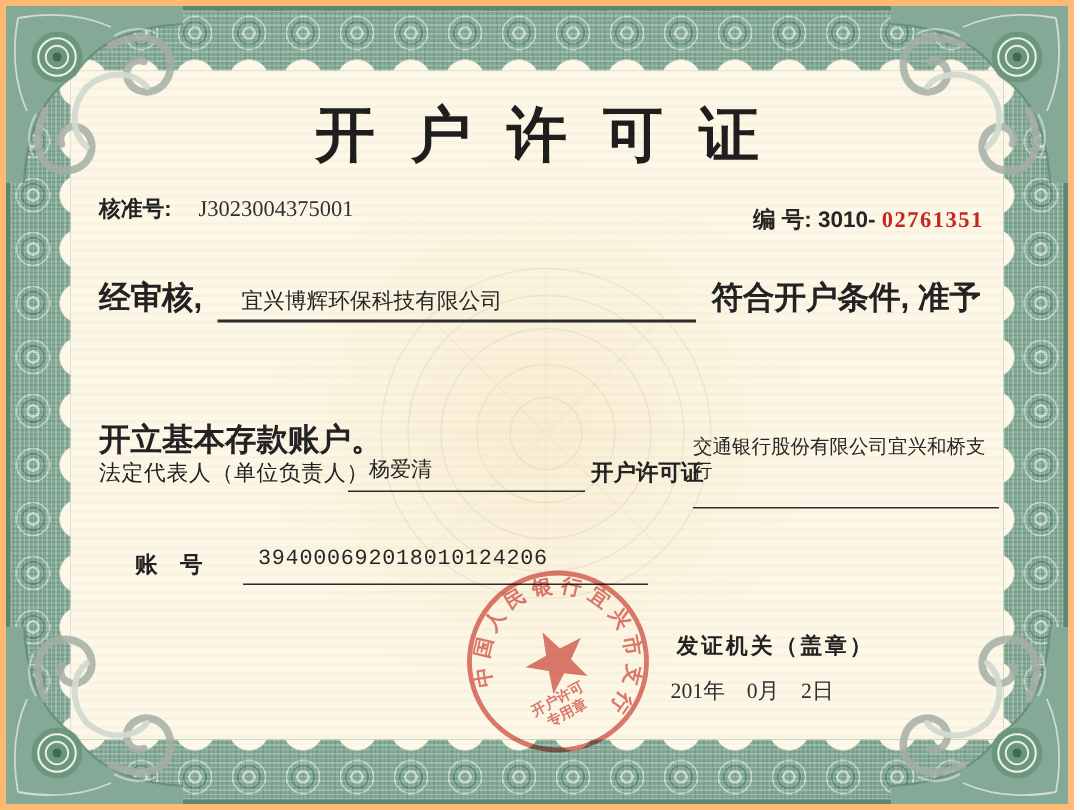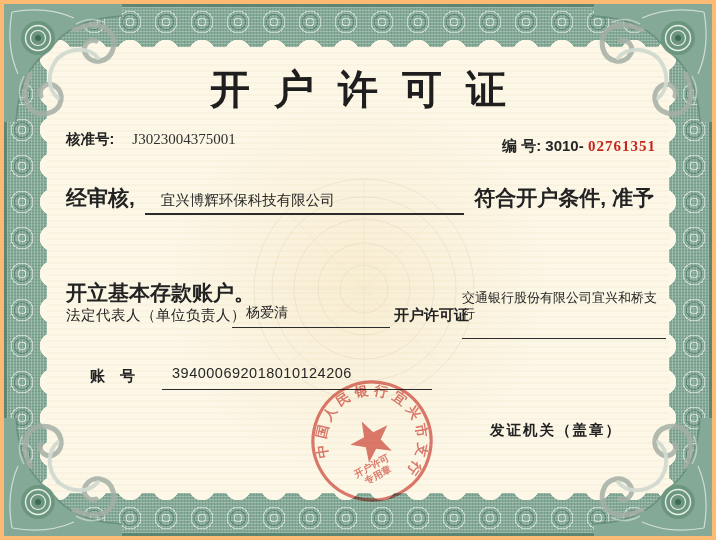--- a/index.html
+++ b/index.html
@@ -71,23 +71,23 @@
   .rep-label{left:62px;top:302px;font-size:14.5px;font-weight:400;letter-spacing:.5px;}
   .rep-line{position:absolute;left:228px;top:300px;width:144px;height:23px;z-index:5;
             border-bottom:1.5px solid #2c2c2c;font-family:Liberation Sans, sans-serif;
             font-size:14px;padding-left:14px;white-space:pre;}
   .bank-label{left:390px;top:302px;font-size:15px;font-weight:700;}
   .bank-line{position:absolute;left:458px;top:286px;width:204px;z-index:5;
              border-bottom:1.5px solid #2c2c2c;font-family:"Liberation Serif",serif;
              font-size:13px;line-height:16px;padding-bottom:16px;}
   .acct-label{left:62px;top:363px;font-size:15px;font-weight:700;margin-left:24px;}
   .acct-line{position:absolute;left:158px;top:361px;width:260px;height:24px;z-index:5;
-             border-bottom:1.5px solid #2c2c2c;font-family:Liberation Sans, sans-serif;
+             border-bottom:1.5px solid #2c2c2c;font-family:Liberation Mono, monospace;
              font-size:14.5px;padding-left:10px;letter-spacing:.5px;white-space:pre;}
-  .issuer{left:447px;top:417px;font-size:14.5px;font-weight:700;letter-spacing:2px;margin-left:39px;}
+  .issuer{left:447px;top:417px;font-size:14.5px;font-weight:700;letter-spacing:2px;}
   .date{left:443px;top:447px;font-size:14.5px;font-family:"Liberation Serif",serif;color:#2e2e2e;}
   .watermark{position:absolute;left:240px;top:165px;z-index:1;opacity:.28;}
   .seal{position:absolute;left:293px;top:362px;z-index:6;transform:rotate(-28deg);
         mix-blend-mode:multiply;opacity:.88;}
 </style>
 </head>
 <body>
 
 <div class="page">
   <div class="cert">
@@ -153,20 +153,21 @@
 
     <div class="txt rep-label lbl">法定代表人（单位负责人）</div>
     <div class="rep-line">杨爱清</div>
     <div class="txt bank-label lbl">开户许可证</div>
     <div class="bank-line">交通银行股份有限公司宜兴和桥支行</div>
 
     <div class="txt acct-label lbl">账　号</div>
     <div class="acct-line">394000692018010124206</div>
 
     <div class="txt issuer lbl">发证机关（盖章）</div>
+    <div class="txt date">201年　0月　2日</div>
 
     <svg class="seal" width="150" height="150" viewBox="0 0 150 150">
       <defs>
         <path id="sealRing" d="M29,75 A46,46 0 1 1 121,75 A46,46 0 1 1 29,75"></path>
       </defs>
       <g stroke="#d96a63" fill="#d96a63">
         <circle cx="75" cy="75" r="59" fill="none" stroke-width="3.2"></circle>
         <polygon points="75,53 80.2,67.9 95.9,68.2 83.4,77.7 87.9,92.8 75,83.8 62.1,92.8 66.6,77.7 54.1,68.2 69.8,67.9" stroke="none"></polygon>
         <text font-size="13.5" letter-spacing="4.5" stroke="none" fill="#d96a63" font-weight="bold" font-family="Liberation Sans, sans-serif">
           <textPath href="#sealRing" startOffset="6">中国人民银行宜兴市支行</textPath>

